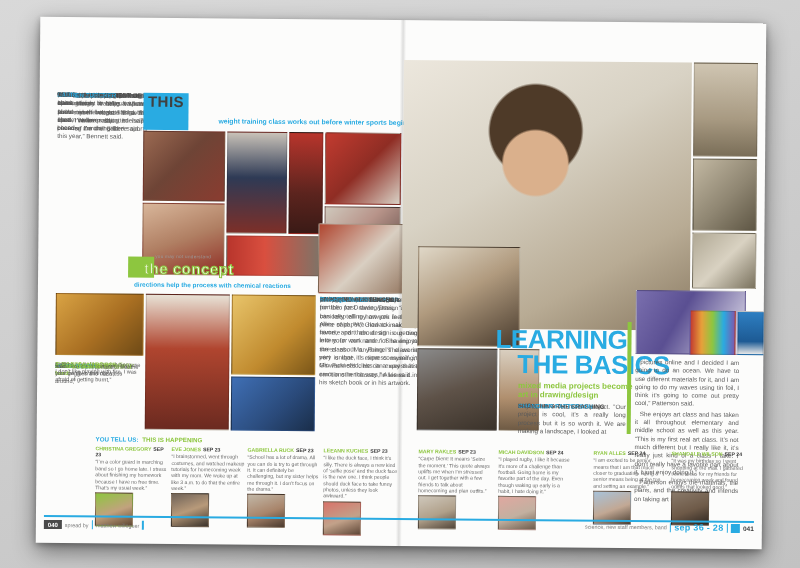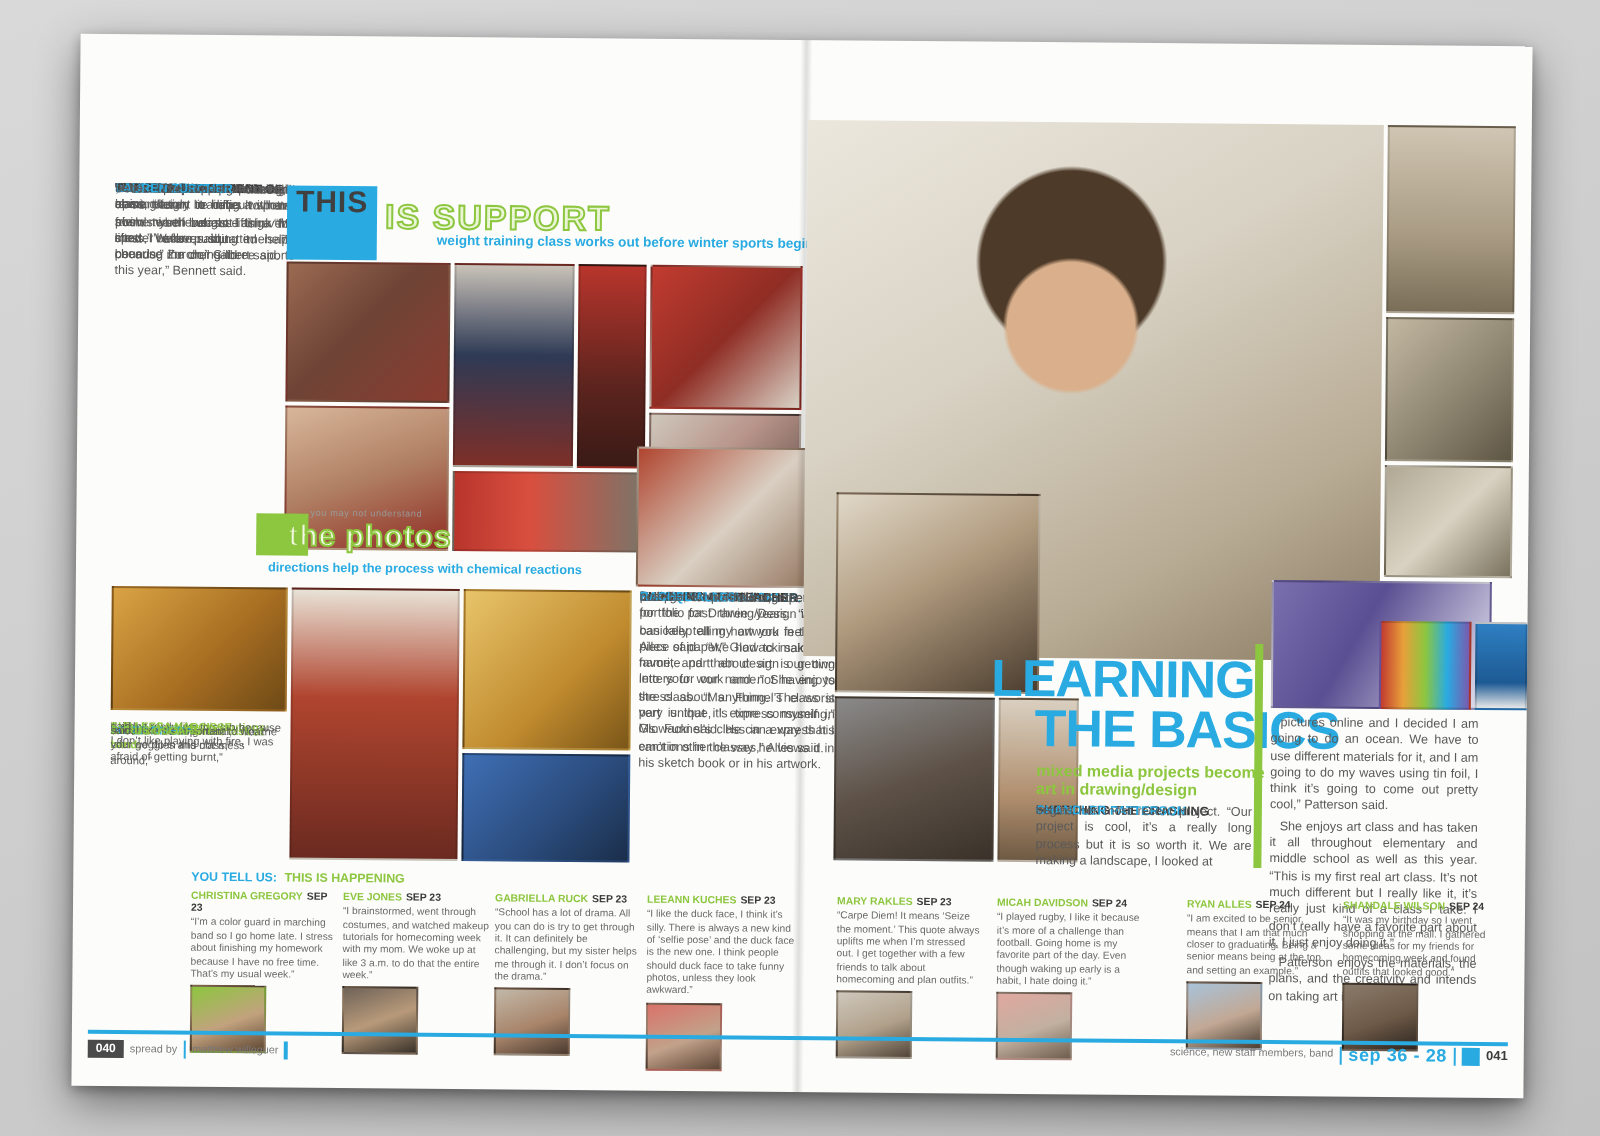--- a/index.html
+++ b/index.html
@@ -120,34 +120,33 @@
       <span class="run-plain">, bench presses 140 pounds. It is mandatory to have a spotter above when weight lifting. “My spotter was pushing me and cheering me on,” Gilbert said. </span>
       <span class="run-bold">THE ENCOURAGEMENT OF </span>
       <span class="run-plain">fellow classmates makes weight training for </span>
       <span class="run-blue">LAUREN ZURCHER </span>
       <span class="run-plain">better. “The support makes the class easier, it helps to have friends in the class. I think the most I’ve ever squatted is 75 pounds,” Zurcher said.</span>
     </div>
 
   <div class="this-box">
     <span class="fl">THIS</span>
   </div>
-  <div class="is-support">IS SUPPORT</div>
   <div class="support-sub">weight training class works out before winter sports begin</div>
 
   <div class="ph b p-gym1" style="left:104px;top:113px;width:82px;height:70px;"></div>
   <div class="ph b p-gym2" style="left:188px;top:113px;width:60px;height:102px;"></div>
   <div class="ph b p-gym3" style="left:250px;top:113px;width:34px;height:102px;"></div>
   <div class="ph b p-gym4" style="left:286px;top:113px;width:76px;height:72px;"></div>
   <div class="ph b p-gym5" style="left:104px;top:185px;width:82px;height:72px;"></div>
   <div class="ph b p-gym6" style="left:188px;top:217px;width:96px;height:40px;"></div>
   <div class="ph b p-gym7" style="left:286px;top:187px;width:76px;height:70px;"></div>
 
   <div class="concept-box"></div>
   <div class="concept-kicker-small">you may not understand</div>
-  <div class="concept-title">the photos</div>
+  <div class="concept-title">the concept</div>
   <div class="concept-sub">directions help the process with chemical reactions</div>
 
   <div class="ph b p-lab1" style="left:18px;top:276px;width:88px;height:62px;"></div>
   <div class="ph b p-lab2" style="left:108px;top:276px;width:84px;height:136px;"></div>
   <div class="ph b p-lab3" style="left:194px;top:276px;width:84px;height:80px;"></div>
   <div class="ph b p-lab4" style="left:194px;top:358px;width:84px;height:54px;"></div>
   <div class="ph b p-lab5" style="left:280px;top:204px;width:100px;height:70px;"></div>
 
   <div class="copy steps-copy">
     <span class="fl" style="display:block;margin-bottom:2px;">

